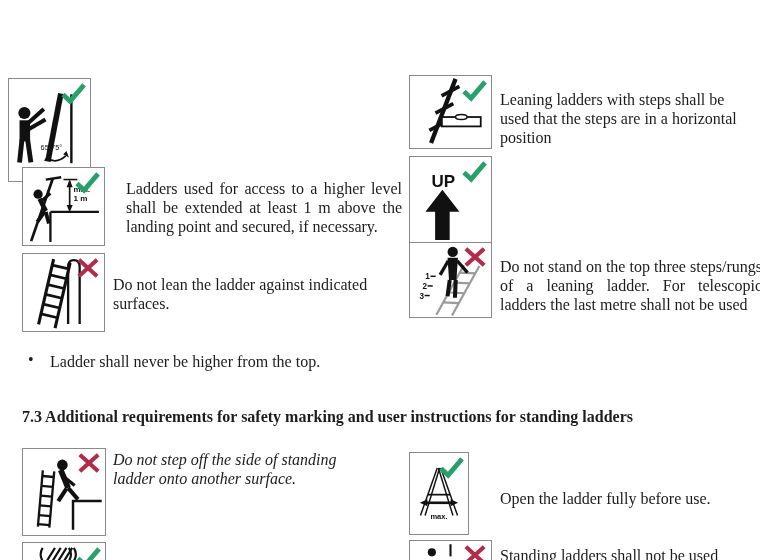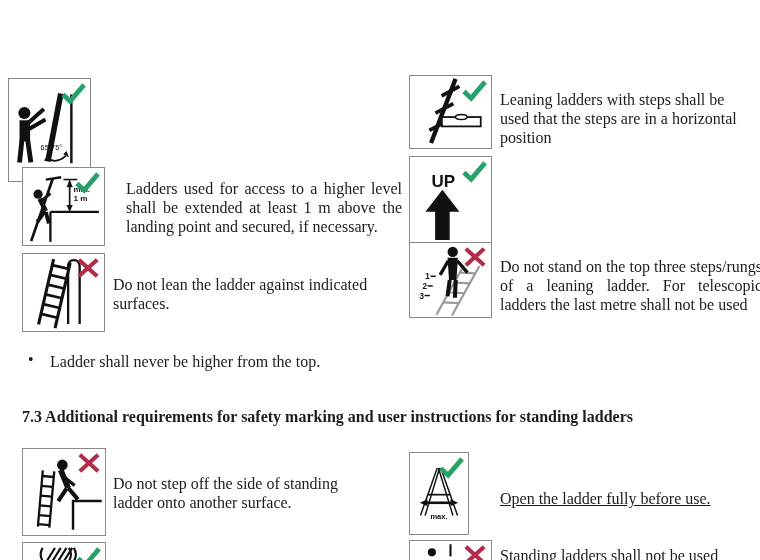--- a/index.html
+++ b/index.html
@@ -22,22 +22,22 @@
   .box-bl{left:22px;top:448px;width:84px;height:88px;}
   .box-br{left:409px;top:452px;width:60px;height:83px;}
   .box-pl{left:22px;top:542px;width:84px;height:84px;}
   .box-pr{left:409px;top:540px;width:83px;height:83px;}
   .txt-l1{left:113px;top:100px;width:268px;}
   .txt-l2{left:113px;top:179px;width:276px;margin-left:13px;}
   .txt-l3{left:113px;top:275px;width:272px;}
   .txt-r1{left:500px;top:90px;width:250px;}
   .txt-r2{left:500px;top:177px;width:252px;}
   .txt-r3{left:500px;top:257px;width:262px;}
-  .txt-bl{left:113px;top:474px;width:260px;}
-  .txt-br{left:500px;top:489px;width:258px;text-decoration:underline;}
+  .txt-bl{left:113px;top:450px;width:260px;font-style:italic;}
+  .txt-br{left:500px;top:489px;width:258px;}
   .txt-pr{left:500px;top:546px;width:260px;}
   .bullet-dot{position:absolute;left:28px;top:351px;font-size:16px;}
   .bullet-text{left:50px;top:352px;width:420px;}
 </style>
 </head>
 <body>
 
 <div id="page">
 
 

